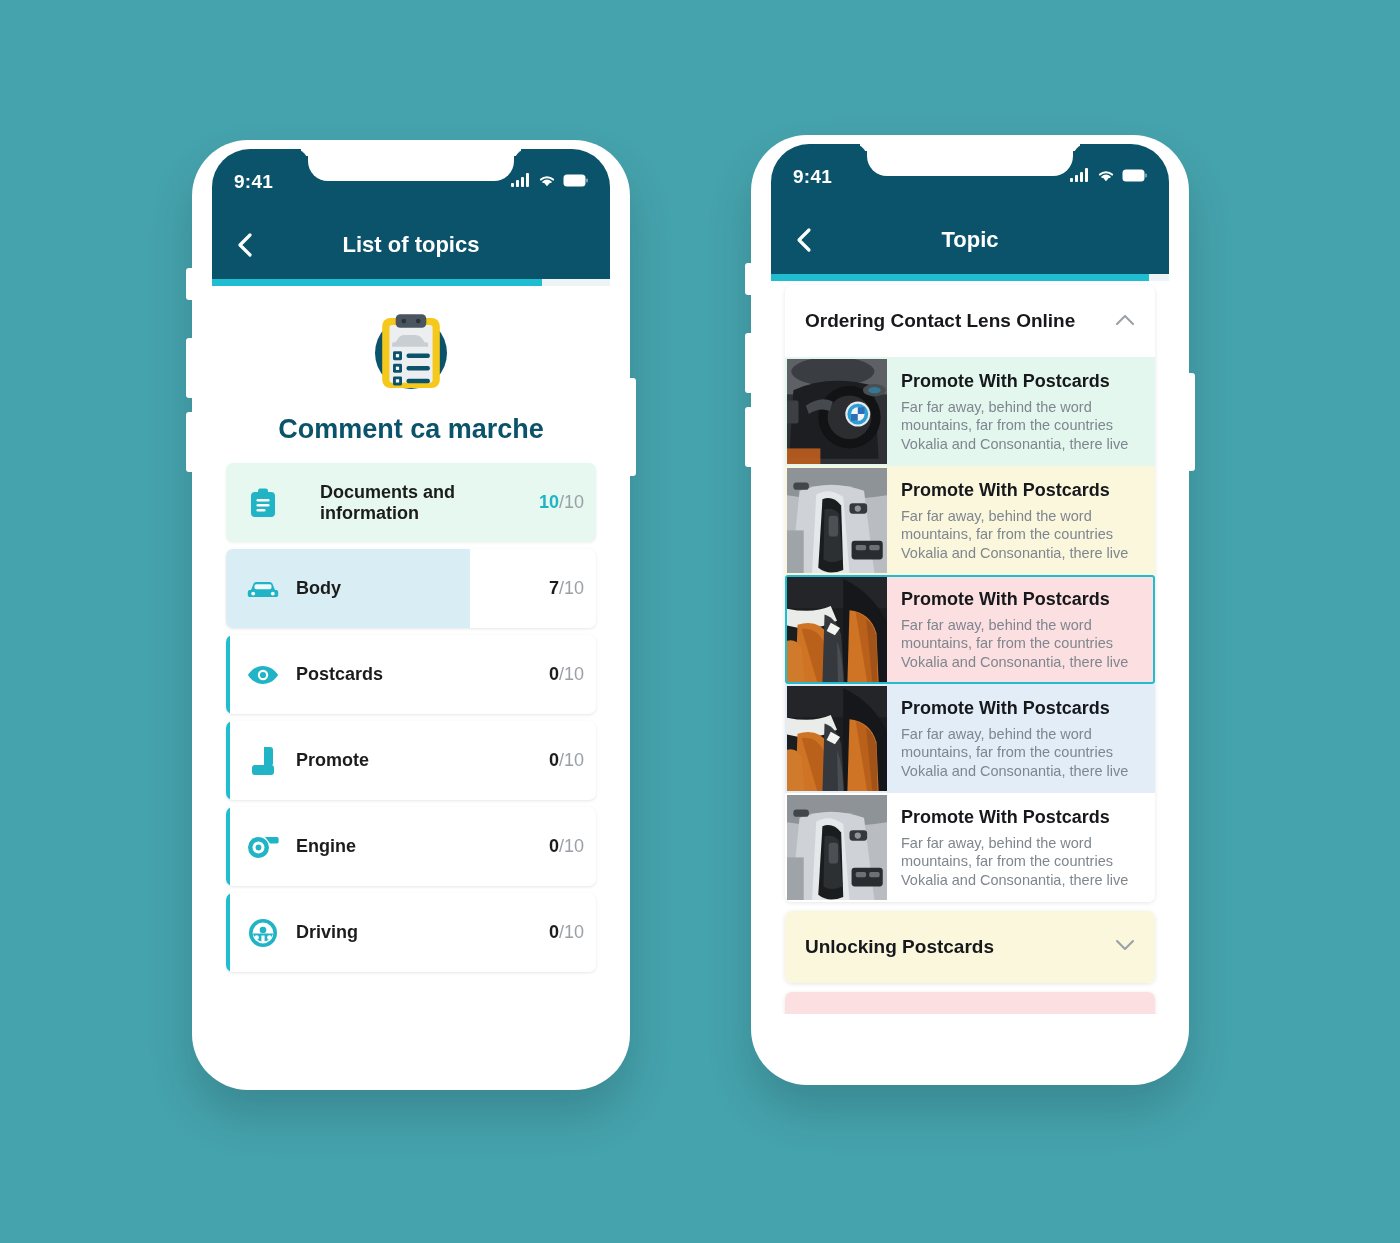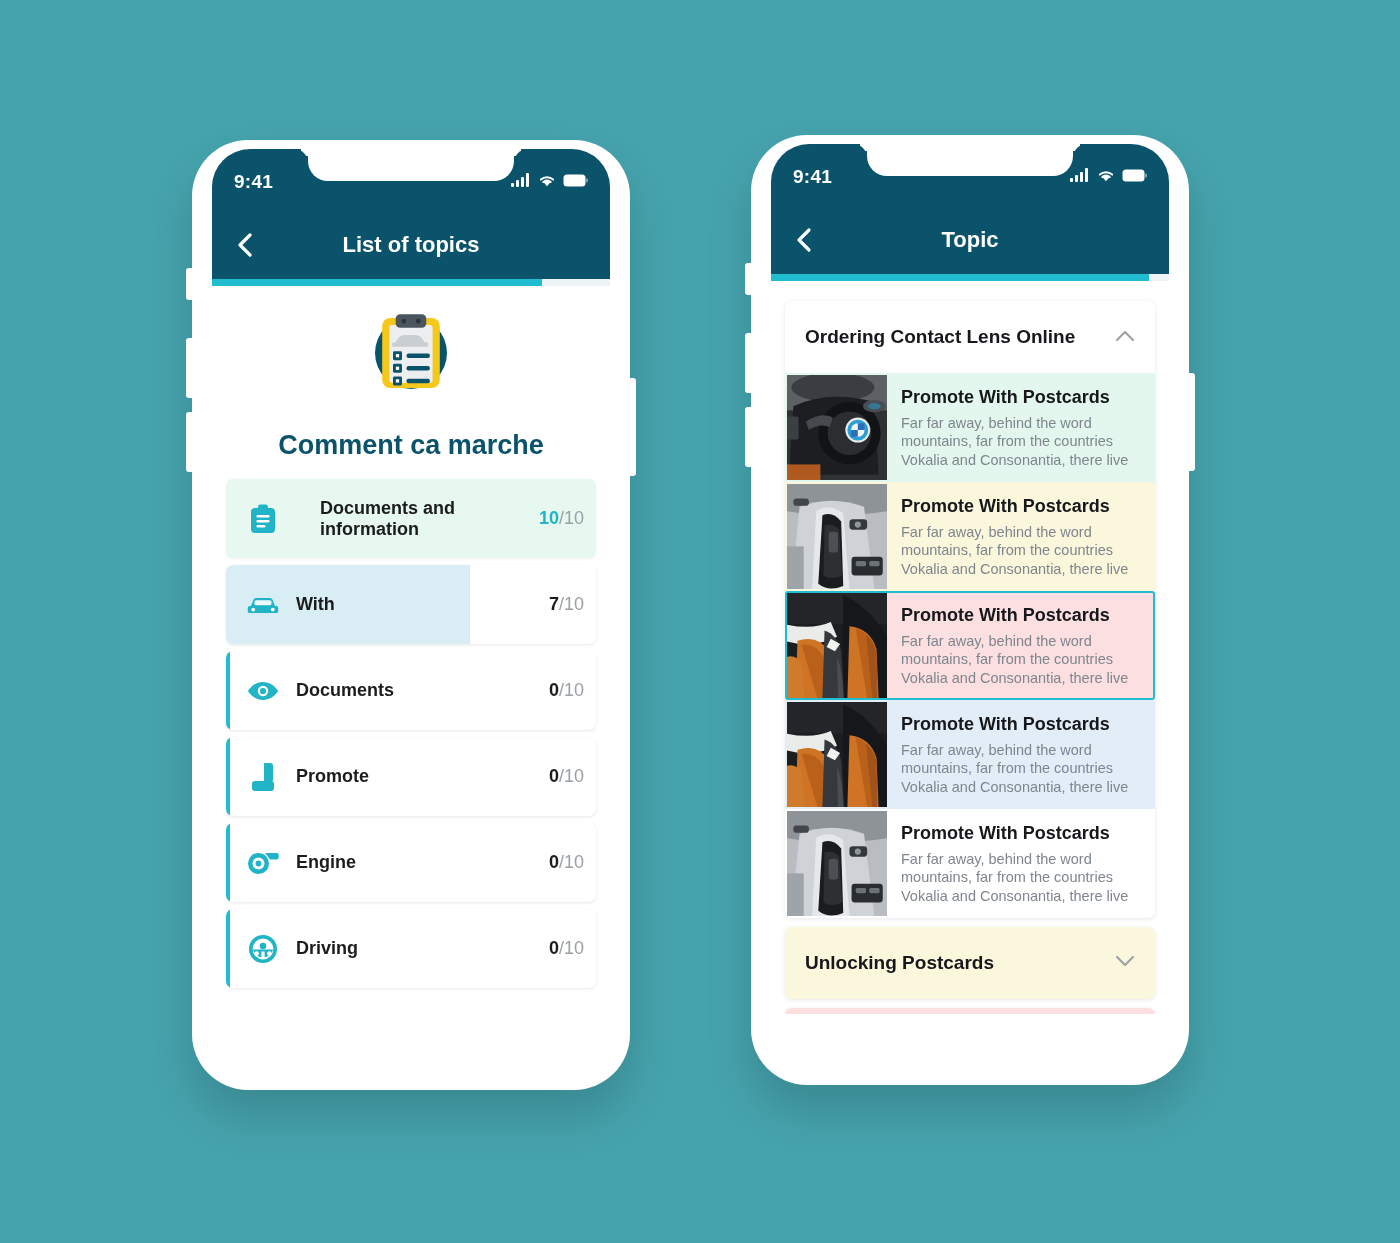--- a/index.html
+++ b/index.html
@@ -82,21 +82,21 @@
   }
   .progress-track { height: 7px; background: #eef3f6; width: 100%; }
   .progress-fill  { height: 7px; background: #20bcd0; }
 
   
   .content { padding: 0; height: 773px; overflow: hidden; background:#fff; }
 
   .hero { padding: 22px 0 6px; text-align: center; }
   .hero-illu { width: 90px; height: 90px; margin: 0 auto; }
   .hero-title {
-    margin-top: 32px;
+    margin-top: 16px;
     font-size: 27px; font-weight: bold; color: #0b536b;
   }
 
   .topics { padding: 12px 14px 0 14px; }
   .topic-row {
     position: relative;
     height: 79px;
     margin-bottom: 7px;
     background: #ffffff;
     border-radius: 7px;
@@ -126,21 +126,21 @@
     flex: 1;
   }
   .topic-score {
     position: relative; z-index: 2;
     margin-right: 12px; font-size: 18px; color: #9aa0a6;
   }
   .topic-score b { color: #1c1c1c; font-weight: bold; }
   .topic-row.complete .topic-score b { color: #20b4c6; }
 
   
-  .acc-wrap { padding: 20px 14px; background: #fff; height: 733px; overflow:hidden;}
+  .acc-wrap { padding: 4px 14px; background: #fff; height: 733px; overflow:hidden;}
   .acc {
     background: #ffffff; border-radius: 7px;
     box-shadow: 0 1px 4px rgba(0,0,0,0.10);
     overflow: hidden; margin-bottom: 9px;
   }
   .acc-head {
     height: 72px; display: flex; align-items: center; justify-content: space-between;
     padding: 0 20px; cursor: pointer;
   }
   .acc-head .t { font-size: 19px; font-weight: bold; color: #16181b; }
@@ -255,33 +255,33 @@
             <div class="topic-row">
               <div class="fillbar" style="width: 66%;"></div>
               <div class="topic-ic">
                 <svg width="32" height="24" viewBox="0 0 32 24">
                   <path d="M4 13 l2.6-6.4 A3 3 0 0 1 9.4 5 h13.2 a3 3 0 0 1 2.8 1.6 L28 13 h1.2 a2 2 0 0 1 2 2 v3.2 a1.8 1.8 0 0 1-1.8 1.8 H2.6 A1.8 1.8 0 0 1 .8 18.2 V15 a2 2 0 0 1 2-2 z" fill="currentColor"></path>
                   <rect x="7.5" y="7.2" width="17" height="5" rx="1.6" fill="#fff" opacity=".92"></rect>
                   <circle cx="6.2" cy="16.6" r="1.9" fill="#fff"></circle>
                   <circle cx="25.8" cy="16.6" r="1.9" fill="#fff"></circle>
                 </svg>
               </div>
-              <div class="topic-label">With</div>
+              <div class="topic-label">Body</div>
               <div class="topic-score"><b>7</b><span>/10</span></div>
             </div>
             <div class="topic-row">
               <div class="leftedge"></div>
               <div class="topic-ic">
                 <svg width="32" height="20" viewBox="0 0 32 20">
                   <path d="M16 1 C6 1 1 10 1 10 s5 9 15 9 15-9 15-9 S26 1 16 1 z" fill="currentColor"></path>
                   <circle cx="16" cy="10" r="5.2" fill="#fff"></circle>
                   <circle cx="16" cy="10" r="3.1" fill="currentColor"></circle>
                 </svg>
               </div>
-              <div class="topic-label">Documents</div>
+              <div class="topic-label">Postcards</div>
               <div class="topic-score"><b>0</b><span>/10</span></div>
             </div>
             <div class="topic-row">
               <div class="leftedge"></div>
               <div class="topic-ic">
                 <svg width="24" height="30" viewBox="0 0 24 30">
                   <path d="M13 1 h6 a3 3 0 0 1 3 3 v13 a3 3 0 0 1-3 3 h-6 z" fill="currentColor"></path>
                   <path d="M4 19 h16 a3 3 0 0 1 3 3 v4 a3 3 0 0 1-3 3 H4 a3 3 0 0 1-3-3 v-4 a3 3 0 0 1 3-3 z" fill="currentColor"></path>
                 </svg>
               </div>

